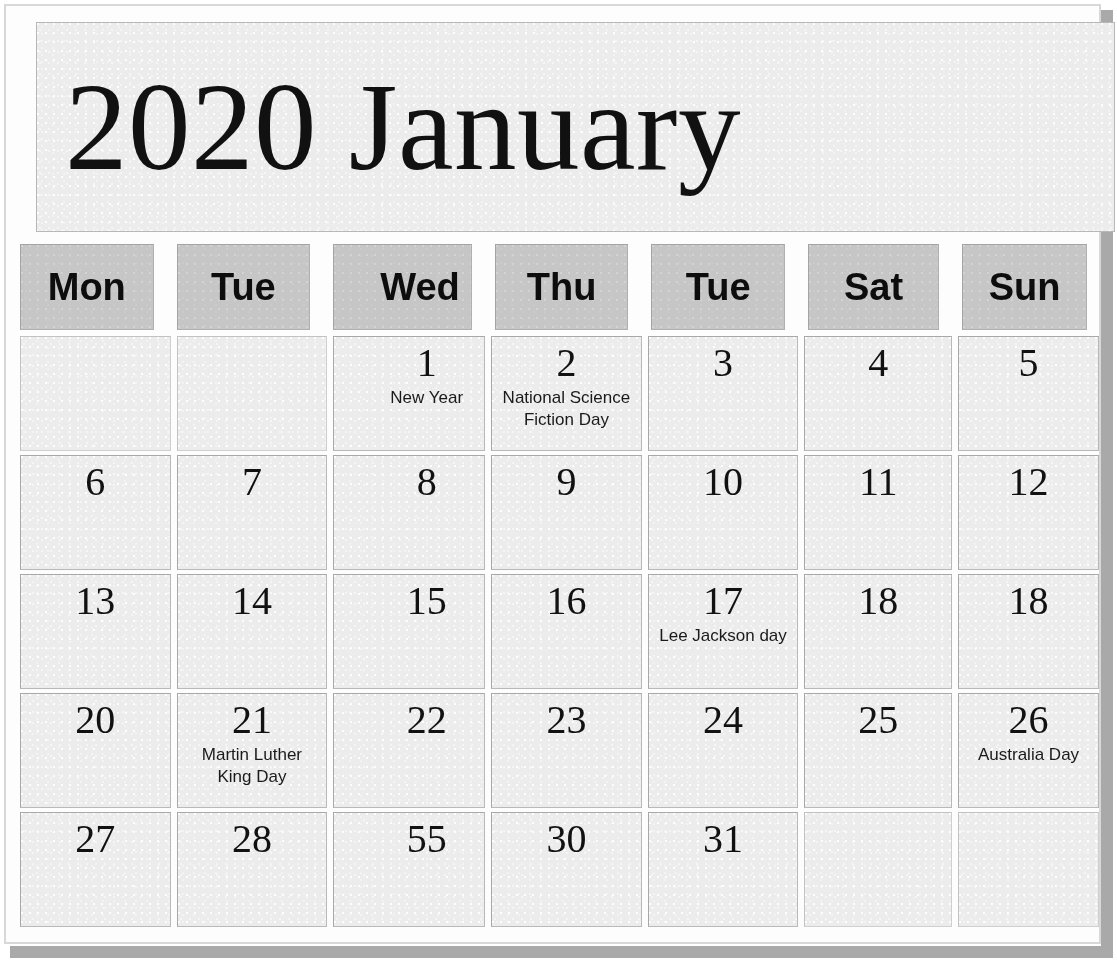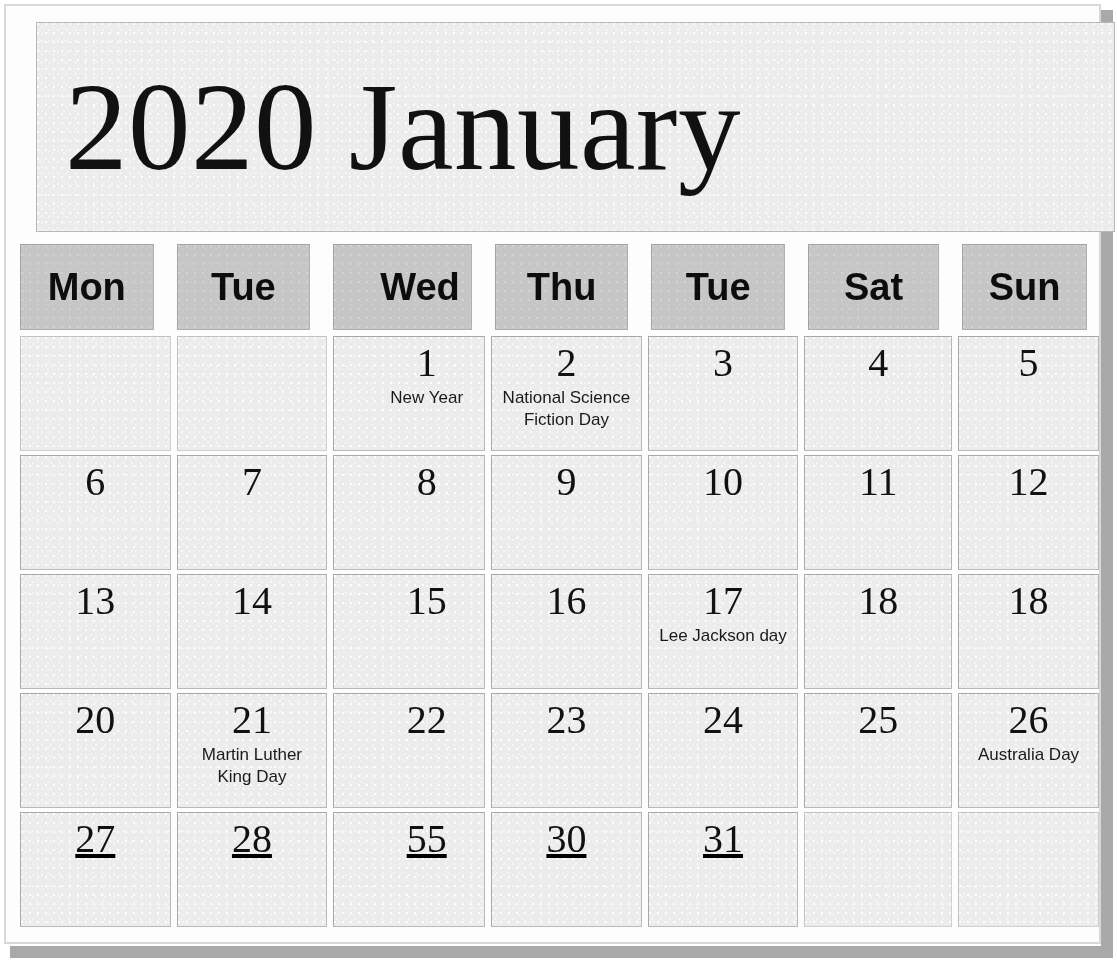--- a/index.html
+++ b/index.html
@@ -122,21 +122,21 @@
     width: 1079px;
     height: 602px;
     display: flex;
     flex-direction: column;
   }
   .week-row {
     display: flex;
     height: 115px;
     margin-bottom: 4px;
   }
-  .week-row:last-child { margin-bottom: 0; text-decoration: underline; }
+  .week-row:last-child { margin-bottom: 0; }
 
   .day-cell {
     box-sizing: border-box;
     border: 1px solid #b9b9b9;
     border-top-color: #a8a8a8;
     border-left-color: #a8a8a8;
     margin-right: 6px;
     position: relative;
     overflow: hidden;
   }

